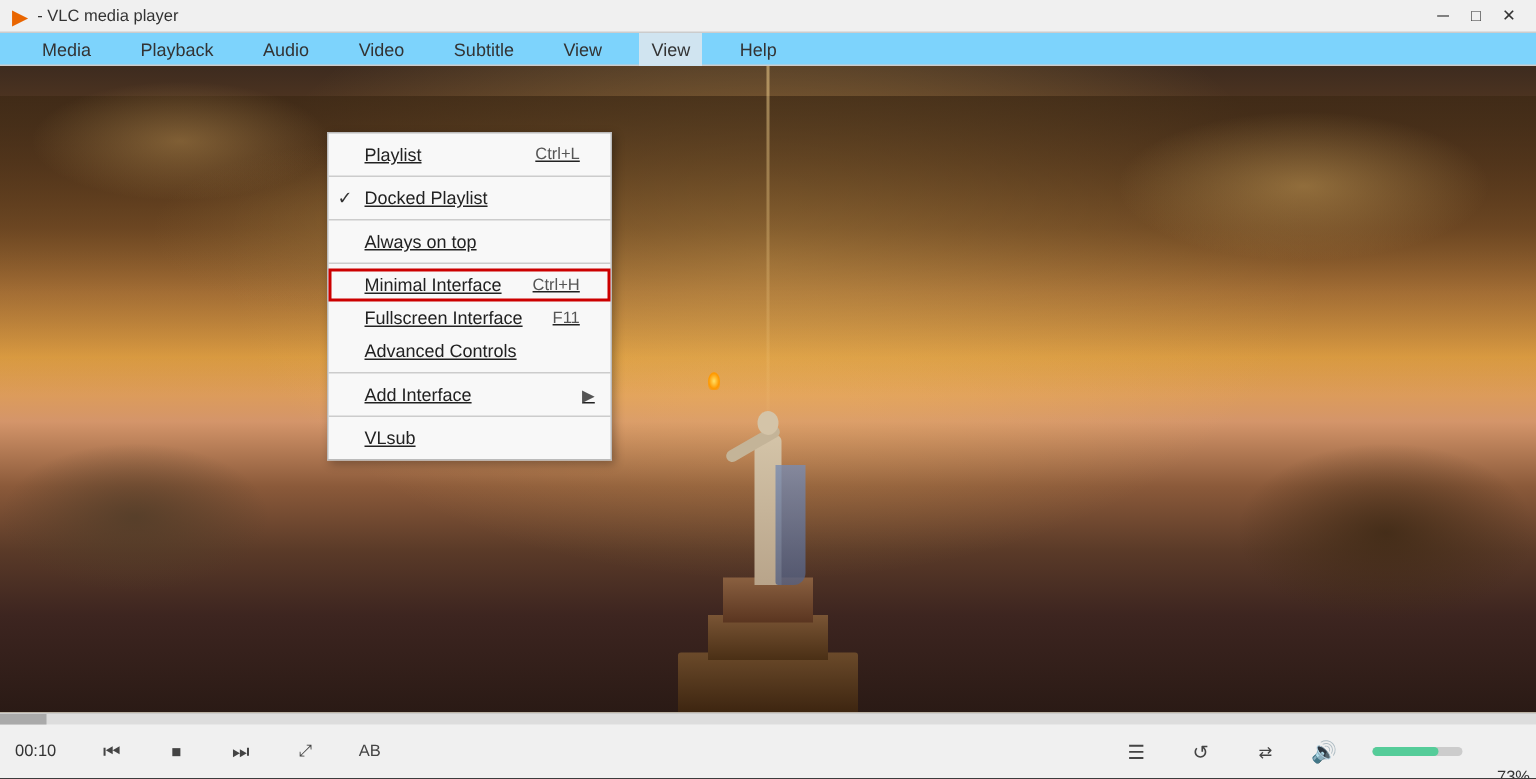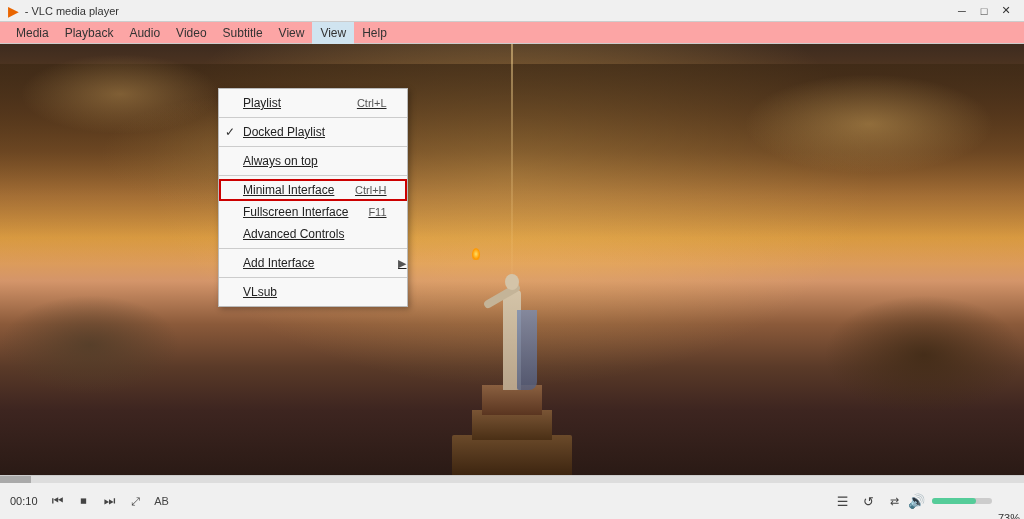--- a/index.html
+++ b/index.html
@@ -13,24 +13,24 @@
       position: relative; z-index: 100;
     }
     #titlebar-left { display: flex; align-items: center; gap: 6px; }
     #titlebar-icon { color: #e96500; font-size: 14px; }
     #titlebar-title { font-size: 11px; color: #333; }
     #titlebar-controls { display: flex; gap: 2px; }
     .title-btn { width: 20px; height: 16px; background: none; border: none; cursor: pointer; font-size: 11px; color: #333; display: flex; align-items: center; justify-content: center; }
 
     
     #menubar {
-      width: 100%; height: 22px; background: #fca5a5;
+      width: 100%; height: 22px; background: #7dd3fc;
       display: flex; align-items: center;
-      padding: 0 8px; border-bottom: 1px solid #ccc;
-      position: relative; z-index: 100;
+      padding: 0 20px; border-bottom: 1px solid #ccc;
+      position: relative; z-index: 100; gap: 17px;
     }
     .menu-item {
       padding: 2px 8px; cursor: pointer; font-size: 12px; color: #333;
       height: 22px; display: flex; align-items: center;
     }
     .menu-item.active { background: #d0e4f0; }
 
     
     #video-area {
       width: 100%; height: 431px;
@@ -54,21 +54,21 @@
 
     
     #bottom-bar {
       width: 100%; height: 44px; background: #f0f0f0;
       border-top: 1px solid #ccc;
       display: flex; flex-direction: column;
       position: absolute; bottom: 0;
     }
     #progress-bar-wrap { height: 8px; background: #ddd; position: relative; }
     #progress-bar { height: 100%; width: 3%; background: #aaa; }
-    #controls-row { display: flex; align-items: center; padding: 2px 4px; height: 36px; gap: 2px; }
+    #controls-row { display: flex; align-items: center; padding: 2px 4px; height: 36px; gap: 19px; }
     .ctrl-btn {
       width: 24px; height: 24px; border: none; background: none; cursor: pointer;
       display: flex; align-items: center; justify-content: center; font-size: 13px; color: #444;
     }
     #time-display { font-size: 11px; color: #333; margin: 0 6px; }
     #spacer { flex: 1; }
     #volume-icon { font-size: 14px; color: #444; cursor: pointer; }
     #volume-bar-wrap { width: 60px; height: 6px; background: #ccc; border-radius: 3px; position: relative; margin-left: 4px; }
     #volume-fill { width: 73%; height: 100%; background: #5c9; border-radius: 3px; }
     #volume-pct { font-size: 11px; color: #333; margin-left: 4px; margin-top: 34px; }
@@ -87,21 +87,21 @@
       position: relative; white-space: nowrap; text-decoration: underline;
     }
     .dropdown-item.highlighted {
       background: transparent;
       border: 2px solid #cc0000;
       padding: 2px 18px 2px 22px;
     }
     .dropdown-item .check { position: absolute; left: 6px; font-size: 12px; color: #333; }
     .dropdown-item .shortcut { color: #555; margin-left: 20px; font-size: 11px; }
     .dropdown-item .arrow { color: #555; font-size: 11px; }
-    .dropdown-item.has-arrow { padding-right: 0; }
+    .dropdown-item.has-arrow { padding-right: 10px; }
   </style>
 </head>
 <body>
 
 <div id="titlebar">
   <div id="titlebar-left">
     <span id="titlebar-icon">▶</span>
     <span id="titlebar-title">- VLC media player</span>
   </div>
   <div id="titlebar-controls">

